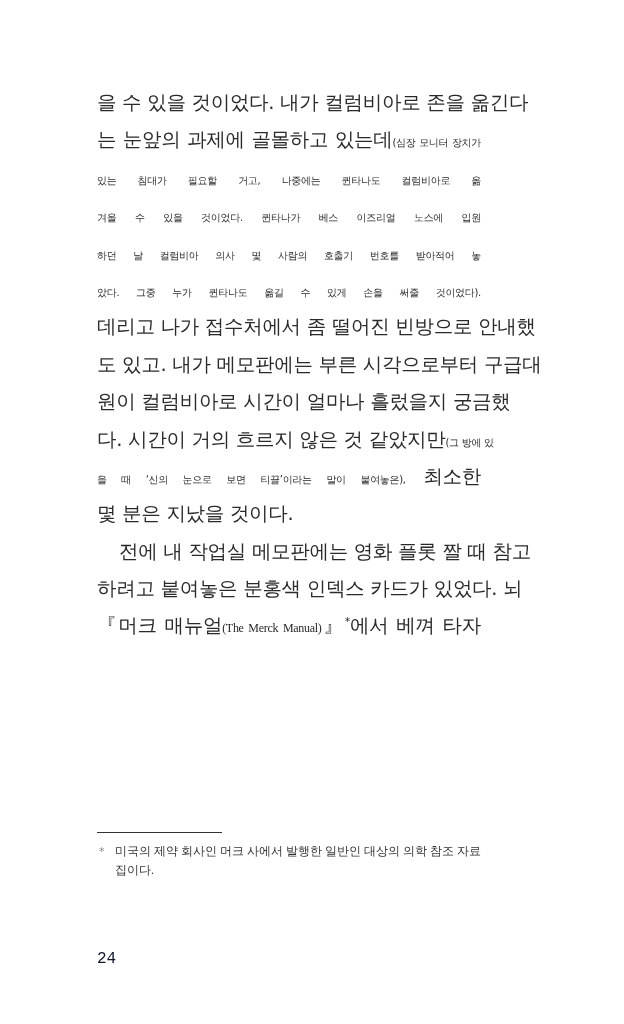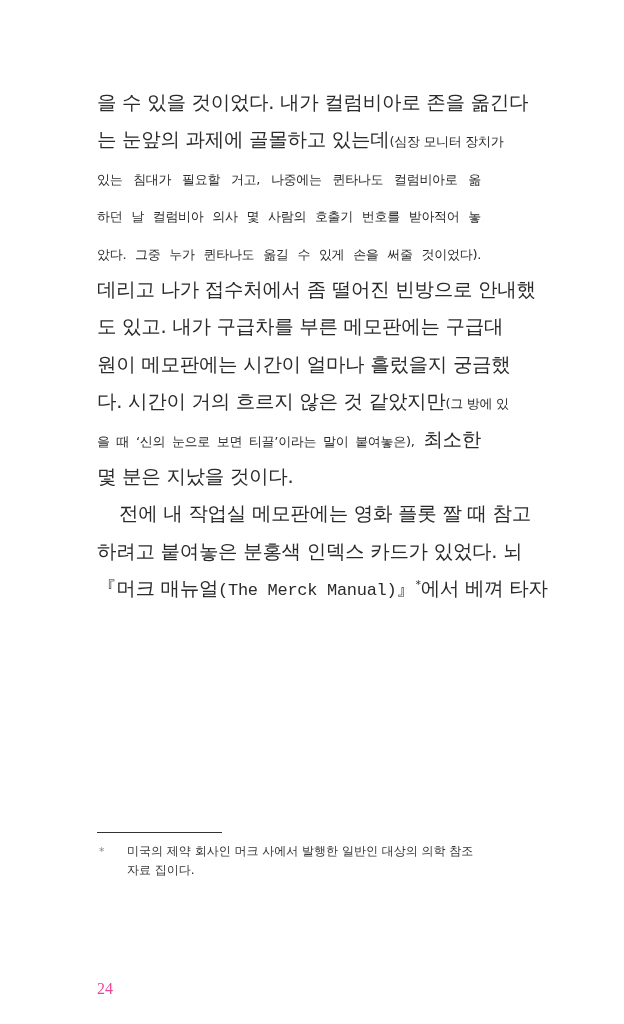--- a/index.html
+++ b/index.html
@@ -25,66 +25,68 @@
       height: 37.4px;
       line-height: 37.4px;
       font-size: 19.5px;
       white-space: nowrap;
       text-align: justify;
       text-align-last: justify;
       letter-spacing: -0.3px;
     }
     .line.last { text-align-last: left; }
     .line.indent { padding-left: 22px; }
-    .line .small { font-size: 13px; }
-    .line .latin { font-family: Liberation Mono, monospace; font-size: 17px; }
+    .line .small { font-size: 10px; }
+    .line .latin { font-family: Liberation Serif, serif; font-size: 12px; }
     .line sup { font-size: 11px; vertical-align: 7px; line-height: 0; }
     .footnote-rule {
       position: absolute;
       left: 97px; top: 832px;
       width: 125px; height: 0;
       border-top: 1px solid #333;
     }
     .footnote {
       position: absolute;
       left: 97px; top: 842px;
       width: 384px;
       font-size: 12px;
       line-height: 19px;
       color: #333;
     }
     .fn-marker {
       position: absolute; left: 2px; top: 0;
       color: #888; font-size: 11px;
     }
     .fn-text {
-      margin-left: 30px;
+      margin-left: 18px;
       display: block;
+      font-family: Liberation Serif, serif;
     }
     .page-number {
       position: absolute;
-      left: 97px; top: 980px;
-      font-family: Liberation Serif, serif;
+      left: 97px; top: 950px;
+      font-family: Liberation Mono, monospace;
       font-size: 16px;
-      color: #ec4899;
+      color: #0f172a;
     }
   </style>
 </head>
 <body>
 
 <div class="page">
   <div class="body-text">
     <span class="line">을 수 있을 것이었다. 내가 컬럼비아로 존을 옮긴다</span>
     <span class="line"><span>는 눈앞의 과제에 골몰하고 있는데</span><span class="small">(심장 모니터 장치가</span></span>
     <span class="line"><span class="small">있는 침대가 필요할 거고, 나중에는 퀸타나도 컬럼비아로 옮</span></span>
+    <span class="line"><span class="small">겨올 수 있을 것이었다. 퀸타나가 베스 이즈리얼 노스에 입원</span></span>
     <span class="line"><span class="small">하던 날 컬럼비아 의사 몇 사람의 호출기 번호를 받아적어 놓</span></span>
     <span class="line"><span class="small">았다. 그중 누가 퀸타나도 옮길 수 있게 손을 써줄 것이었다).</span></span>
     <span class="line">데리고 나가 접수처에서 좀 떨어진 빈방으로 안내했</span>
-    <span class="line">도 있고. 내가 구급차를 부른 메모판에는 구급대</span>
-    <span class="line">원이 메모판에는 시간이 얼마나 흘렀을지 궁금했</span>
+    <span class="line">도 있고. 내가 메모판에는 부른 시각으로부터 구급대</span>
+    <span class="line">원이 컬럼비아로 시간이 얼마나 흘렀을지 궁금했</span>
     <span class="line"><span>다. 시간이 거의 흐르지 않은 것 같았지만</span><span class="small">(그 방에 있</span></span>
     <span class="line"><span class="small">을 때 ‘신의 눈으로 보면 티끌’이라는 말이 붙여놓은),</span><span> 최소한</span></span>
     <span class="line last">몇 분은 지났을 것이다.</span>
     <span class="line indent">전에 내 작업실 메모판에는 영화 플롯 짤 때 참고</span>
     <span class="line">하려고 붙여놓은 분홍색 인덱스 카드가 있었다. 뇌</span>
     <span class="line"><span>『머크 매뉴얼</span><span class="latin">(The Merck Manual)</span><span>』</span><sup>*</sup><span>에서 베껴 타자</span></span>
   </div>
 
   <div class="footnote-rule"></div>
   <div class="footnote">

